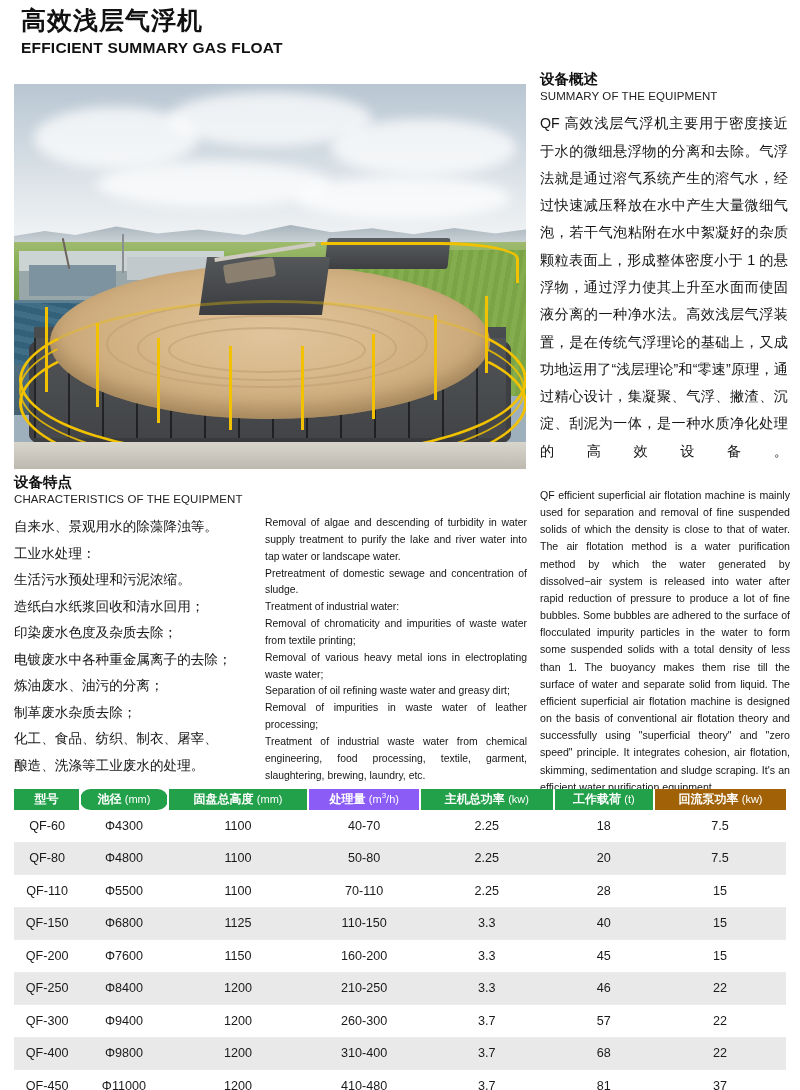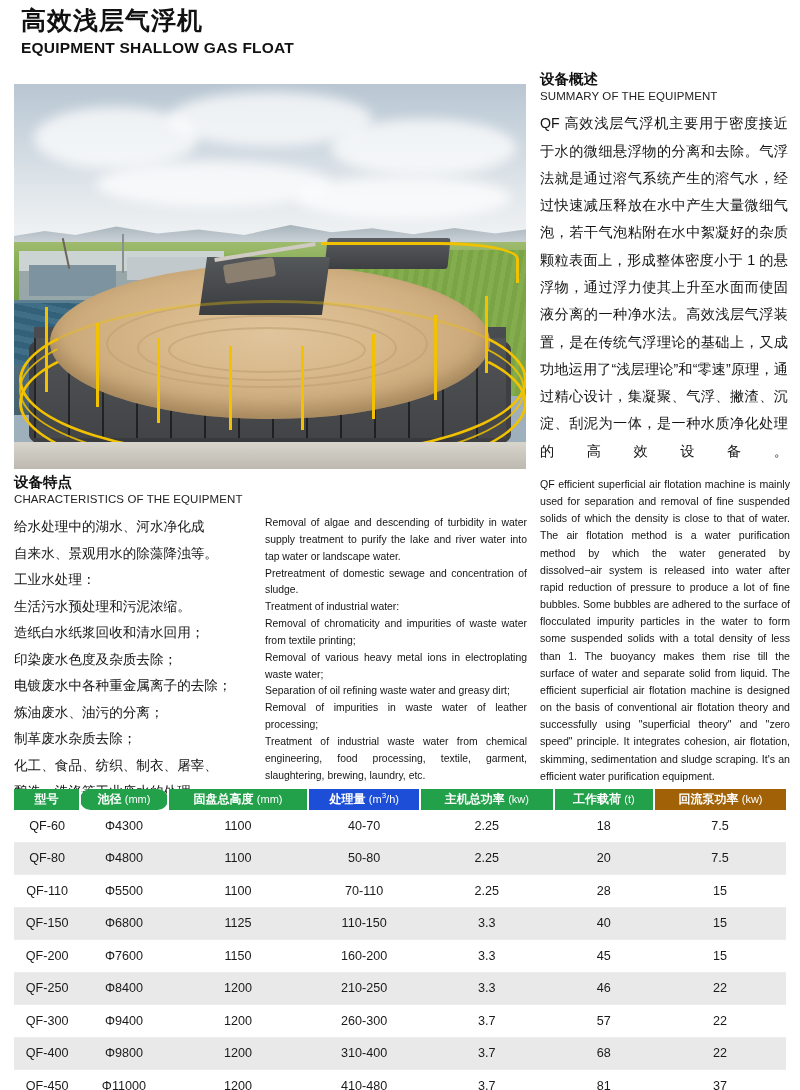--- a/index.html
+++ b/index.html
@@ -67,21 +67,21 @@
   .rail-top{position:absolute;left:60%;top:41%;width:38%;height:10%;
        border-top:3px solid #f2c200;border-right:3px solid #f2c200;border-radius:0 40% 0 0;}
   .conc{position:absolute;left:0;bottom:0;width:100%;height:7%;
        background:linear-gradient(180deg,#d8d5cd,#bdb9b0);}
 
   
   .summary{position:absolute;left:540px;top:71px;width:248px;}
   .sec-h-cn{font-size:14.5px;font-weight:bold;color:#111;line-height:1.2;}
   .sec-h-en{font-size:11.5px;color:#222;margin-top:2px;letter-spacing:.1px;}
   .sum-cn{margin-top:8px;font-size:14.2px;line-height:1.92;color:#141414;text-align:justify;}
-  .sum-en{position:absolute;left:540px;top:476px;width:250px;
+  .sum-en{position:absolute;left:540px;top:487px;width:250px;
           font-size:10.6px;line-height:1.62;color:#141414;text-align:justify;}
 
   
   .char-head{position:absolute;left:14px;top:474px;width:250px;}
   .char-cn{position:absolute;left:14px;top:514px;width:250px;
            font-size:13.6px;line-height:1.95;color:#141414;}
   .char-en{position:absolute;left:265px;top:515px;width:262px;
            font-size:10.4px;line-height:1.62;color:#141414;text-align:justify;}
   .char-en p,.char-cn p,.sum-cn p,.sum-en p{margin:0;}
   .just{text-align:justify;text-align-last:justify;}
@@ -102,21 +102,21 @@
   .table tbody tr:last-child td{border-bottom:1px solid #d2d2d2;}
   sup{font-size:8px;vertical-align:super;}
 </style>
 </head>
 <body>
 
 <div class="page">
 
   <div class="header">
     <div class="title-cn">高效浅层气浮机</div>
-    <div class="title-en">EQUIPMENT SHALLOW GAS FLOAT</div>
+    <div class="title-en">EFFICIENT SUMMARY GAS FLOAT</div>
   </div>
 
   <div class="photo">
     <div class="sky"></div>
     <div class="cloud" style="left:4%;top:6%;width:32%;height:16%;"></div>
     <div class="cloud" style="left:30%;top:2%;width:40%;height:14%;"></div>
     <div class="cloud" style="left:62%;top:9%;width:36%;height:15%;"></div>
     <div class="cloud" style="left:16%;top:20%;width:46%;height:12%;"></div>
     <div class="cloud" style="left:55%;top:24%;width:42%;height:11%;"></div>
     <div class="mountains"></div>
@@ -161,21 +161,20 @@
     <div class="sec-h-en">SUMMARY OF THE EQUIPMENT</div>
     <div class="sum-cn just">QF 高效浅层气浮机主要用于密度接近于水的微细悬浮物的分离和去除。气浮法就是通过溶气系统产生的溶气水，经过快速减压释放在水中产生大量微细气泡，若干气泡粘附在水中絮凝好的杂质颗粒表面上，形成整体密度小于 1 的悬浮物，通过浮力使其上升至水面而使固液分离的一种净水法。高效浅层气浮装置，是在传统气浮理论的基础上，又成功地运用了“浅层理论”和“零速”原理，通过精心设计，集凝聚、气浮、撇渣、沉淀、刮泥为一体，是一种水质净化处理的高效设备。</div>
   </div>
   <div class="sum-en">QF efficient superficial air flotation machine is mainly used for separation and removal of fine suspended solids of which the density is close to that of water. The air flotation method is a water purification method by which the water generated by dissolved−air system is released into water after rapid reduction of pressure to produce a lot of fine bubbles. Some bubbles are adhered to the surface of flocculated impurity particles in the water to form some suspended solids with a total density of less than 1. The buoyancy makes them rise till the surface of water and separate solid from liquid. The efficient superficial air flotation machine is designed on the basis of conventional air flotation theory and successfully using "superficial theory" and "zero speed" principle. It integrates cohesion, air flotation, skimming, sedimentation and sludge scraping. It's an efficient water purification equipment.</div>
 
   <div class="char-head">
     <div class="sec-h-cn">设备特点</div>
     <div class="sec-h-en">CHARACTERISTICS OF THE EQUIPMENT</div>
   </div>
   <div class="char-cn">
-      <p>给水处理中的湖水、河水净化成</p>
       <p>自来水、景观用水的除藻降浊等。</p>
       <p>工业水处理：</p>
       <p>生活污水预处理和污泥浓缩。</p>
       <p>造纸白水纸浆回收和清水回用；</p>
       <p>印染废水色度及杂质去除；</p>
       <p>电镀废水中各种重金属离子的去除；</p>
       <p>炼油废水、油污的分离；</p>
       <p>制革废水杂质去除；</p>
       <p>化工、食品、纺织、制衣、屠宰、</p>
       <p>酿造、洗涤等工业废水的处理。</p>
@@ -190,21 +189,21 @@
       <p>Removal of impurities in waste water of leather processing;</p>
       <p>Treatment of industrial waste water from chemical engineering, food processing, textile, garment, slaughtering, brewing, laundry, etc.</p>
     </div>
 
   <table class="table">
     <thead>
       <tr id="thead-row">
           <th style="background: rgb(34, 160, 74);">型号</th>
           <th style="background: rgb(34, 160, 74); border-radius: 11px;"><span style="font-size:12px;">池径</span> <span style="font-weight:normal;font-size:11px;">(mm)</span></th>
           <th style="background: rgb(34, 160, 74);"><span style="font-size:12px;">固盘总高度</span> <span style="font-weight:normal;font-size:11px;">(mm)</span></th>
-          <th style="background: #1d4ed8;"><span style="font-size:12px;">处理量</span> <span style="font-weight:normal;font-size:11px;">(m<sup>3</sup>/h)</span></th>
+          <th style="background: #8b5cf6;"><span style="font-size:12px;">处理量</span> <span style="font-weight:normal;font-size:11px;">(m<sup>3</sup>/h)</span></th>
           <th style="background: rgb(34, 160, 74);"><span style="font-size:12px;">主机总功率</span> <span style="font-weight:normal;font-size:11px;">(kw)</span></th>
           <th style="background: rgb(34, 160, 74);"><span style="font-size:12px;">工作载荷</span> <span style="font-weight:normal;font-size:11px;">(t)</span></th>
           <th style="background: #a16207;"><span style="font-size:12px;">回流泵功率</span> <span style="font-weight:normal;font-size:11px;">(kw)</span></th>
         </tr>
     </thead>
     <tbody id="tbody">
         <tr>
           <td>QF-60</td>
           <td>Φ4300</td>
           <td>1100</td>

